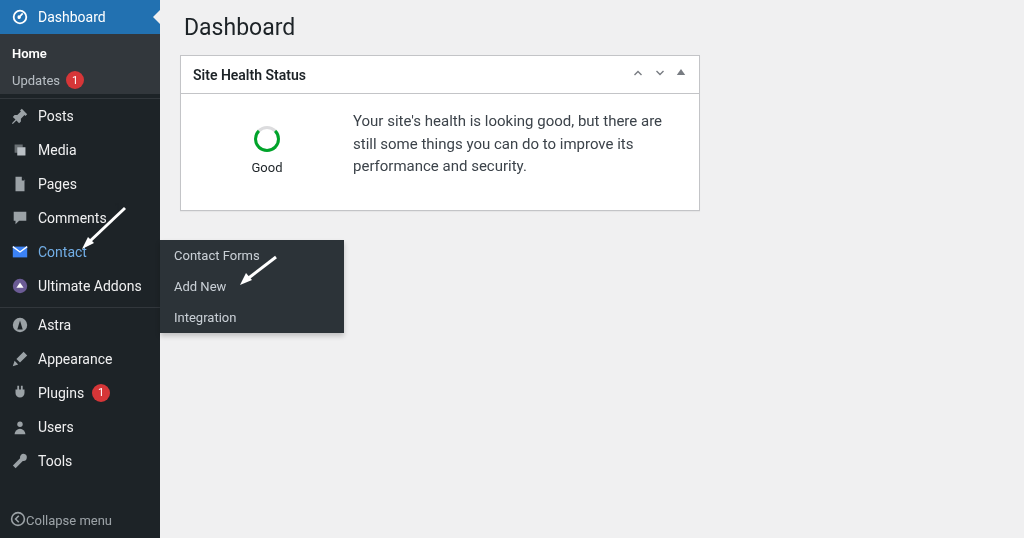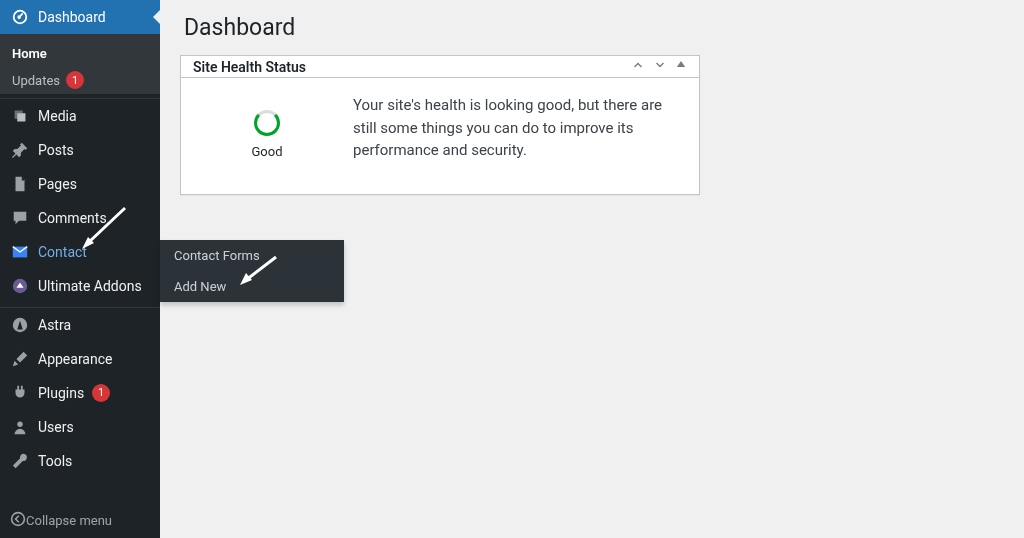--- a/index.html
+++ b/index.html
@@ -126,21 +126,21 @@
   .panel {
     background: #fff;
     border: 1px solid #c3c4c7;
     box-shadow: 0 1px 1px rgba(0,0,0,.04);
     width: 520px;
   }
   .panel-header {
     display: flex;
     align-items: center;
     justify-content: space-between;
-    padding: 2px 12px;
+    padding: 10px 12px;
     border-bottom: 1px solid #c3c4c7;
   }
   .panel-header h2 {
     font-size: 14px;
     font-weight: 600;
   }
   .panel-actions {
     display: flex;
     gap: 8px;
   }
@@ -218,34 +218,34 @@
       <span>Updates</span>
       <span class="badge">1</span>
     </div>
   </div>
 
   <div class="sidebar-sep"></div>
 
   <div class="sidebar-item">
     <span class="icon">
       <svg width="18" height="18" viewBox="0 0 20 20" fill="currentColor">
+          <path d="M12 2l6 6-2 2-1-1-4 4v3l-2 2-3-3-4 4-1-1 4-4-3-3 2-2h3l4-4-1-1z"></path>
+        </svg>
+    </span>
+    <span>Posts</span>
+  </div>
+
+  <div class="sidebar-item">
+    <span class="icon">
+      <svg width="18" height="18" viewBox="0 0 20 20" fill="currentColor">
           <path d="M4 4h9v9H4zM7 7h9v9H7z" opacity="0.6"></path>
           <path d="M7 7h9v9H7z"></path>
         </svg>
     </span>
     <span>Media</span>
-  </div>
-
-  <div class="sidebar-item">
-    <span class="icon">
-      <svg width="18" height="18" viewBox="0 0 20 20" fill="currentColor">
-          <path d="M12 2l6 6-2 2-1-1-4 4v3l-2 2-3-3-4 4-1-1 4-4-3-3 2-2h3l4-4-1-1z"></path>
-        </svg>
-    </span>
-    <span>Posts</span>
   </div>
 
   <div class="sidebar-item">
     <span class="icon">
       <svg width="18" height="18" viewBox="0 0 20 20" fill="currentColor">
           <path d="M5 2h7l3 3v13H5zM12 2v4h4"></path>
         </svg>
     </span>
     <span>Pages</span>
   </div>
@@ -340,20 +340,23 @@
     <span>Collapse menu</span>
   </div>
 </div>
 
 <div class="flyout">
   <div class="flyout-item">
     <span>Contact Forms</span>
   </div>
   <div class="flyout-item">
     <span>Add New</span>
+  </div>
+  <div class="flyout-item">
+    <span>Integration</span>
   </div>
 </div>
 
 <div class="content">
   <h1 class="page-title">Dashboard</h1>
 
   <div class="panel">
     <div class="panel-header">
       <h2>Site Health Status</h2>
       <div class="panel-actions">

